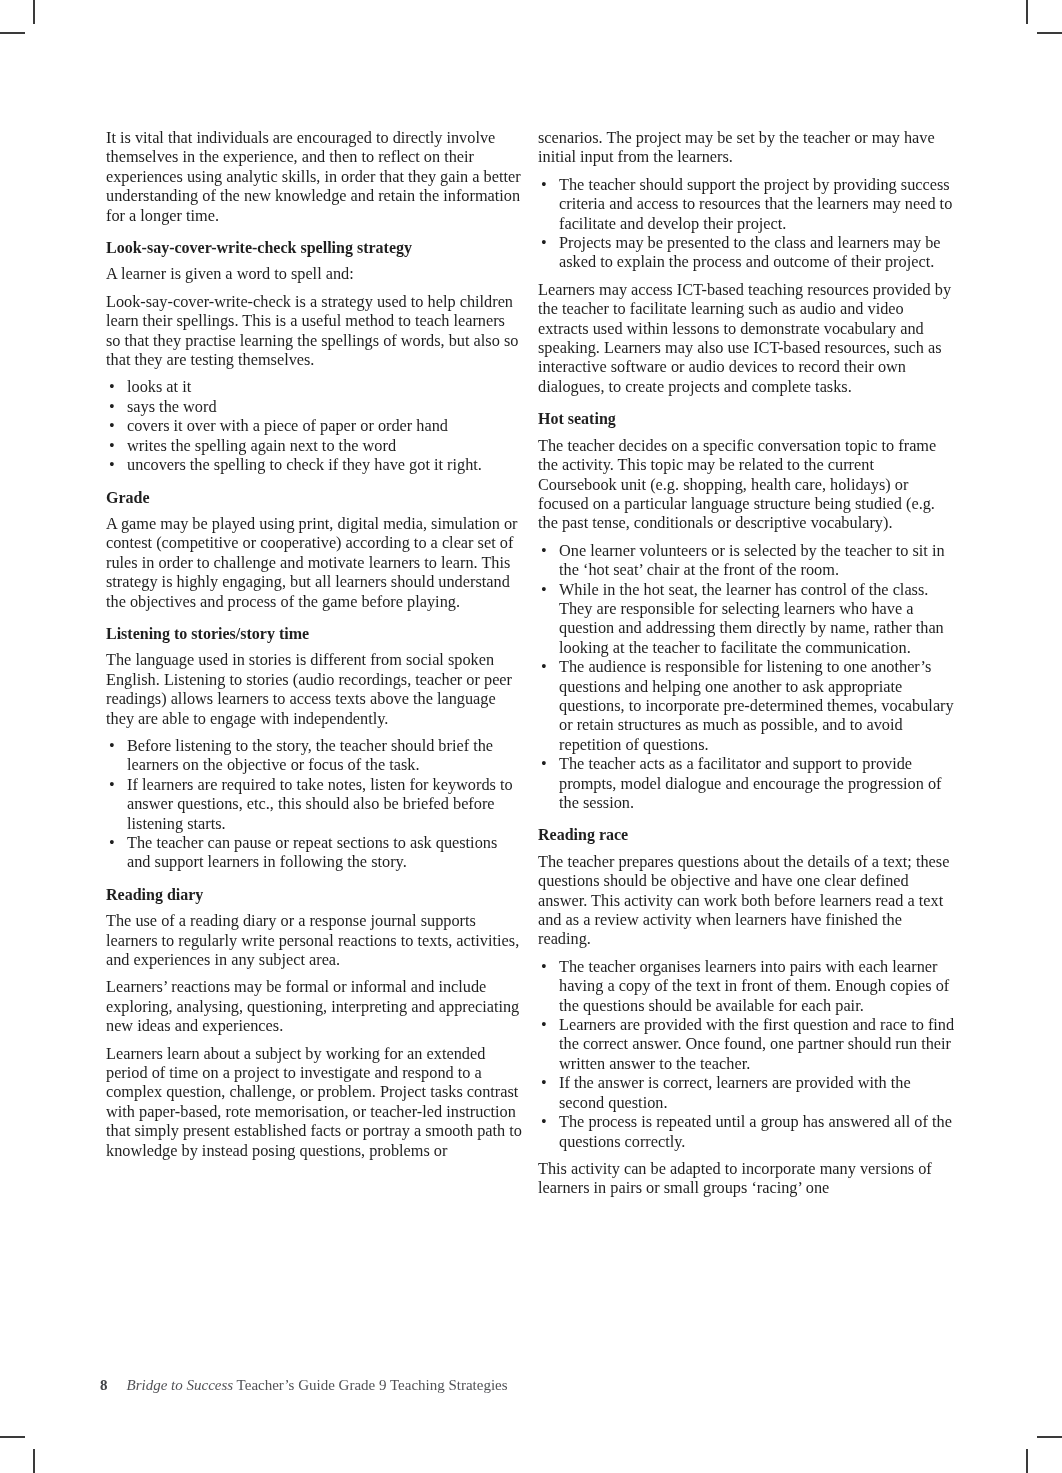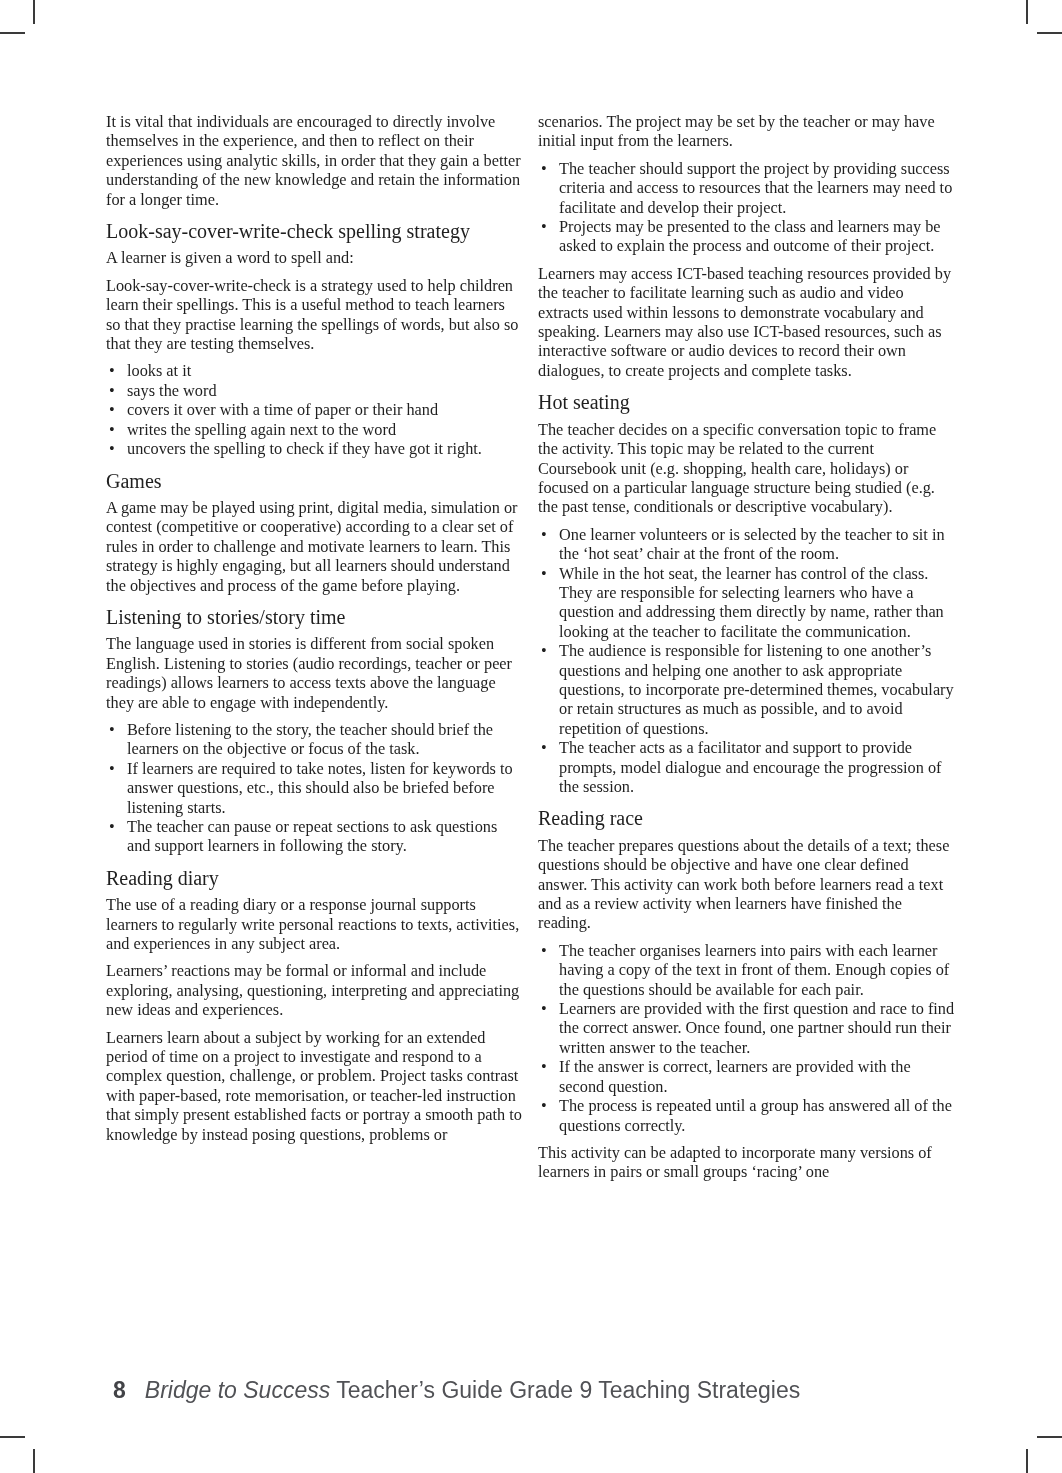--- a/index.html
+++ b/index.html
@@ -36,28 +36,29 @@
     left: 106px;
     top: 112px;
     width: 849px;
     display: flex;
     gap: 15px;
   }
   .col {
     width: 417px;
     font-size: 16.3px;
     line-height: 19.4px;
+    margin-top: 16px;
   }
   .col p {
     margin: 0 0 8px 0;
   }
   .col h3 {
-    font-size: 20px;
+    font-size: 16px;
     line-height: 19.4px;
-    font-weight: normal;
+    font-weight: bold;
     margin: 13px 0 7px 0;
   }
   .col h3:first-child, .col p:first-child { margin-top: 0; }
   .col ul {
     list-style: none;
     margin: 0 0 8px 0;
     padding: 0;
   }
   .col li {
     position: relative;
@@ -66,24 +67,24 @@
   }
   .col li .marker {
     position: absolute;
     left: 3px;
     top: 0;
   }
 
   
   .footer {
     position: absolute;
-    left: 113px;
+    left: 100px;
     top: 1377px;
-    font-family: Liberation Sans, sans-serif;
-    font-size: 23px;
+    font-family: Liberation Serif, serif;
+    font-size: 15px;
     color: #515256;
     white-space: nowrap;
   }
   .footer .pagenum {
     font-weight: 600;
     color: #424347;
     margin-right: 19px;
   }
   .footer .book-title {
     font-style: italic;
@@ -103,25 +104,25 @@
 
 <div class="page-body">
   <div class="col" id="col-left">
       <p>It is vital that individuals are encouraged to directly involve themselves in the experience, and then to reflect on their experiences using analytic skills, in order that they gain a better understanding of the new knowledge and retain the information for a longer time.</p>
       <h3>Look-say-cover-write-check spelling strategy</h3>
       <p>A learner is given a word to spell and:</p>
       <p>Look-say-cover-write-check is a strategy used to help children learn their spellings. This is a useful method to teach learners so that they practise learning the spellings of words, but also so that they are testing themselves.</p>
       <ul>
         <li><span class="marker">•</span><span>looks at it</span></li>
         <li><span class="marker">•</span><span>says the word</span></li>
-        <li><span class="marker">•</span><span>covers it over with a time of paper or their hand</span></li>
+        <li><span class="marker">•</span><span>covers it over with a piece of paper or order hand</span></li>
         <li><span class="marker">•</span><span>writes the spelling again next to the word</span></li>
         <li><span class="marker">•</span><span>uncovers the spelling to check if they have got it right.</span></li>
       </ul>
-      <h3>Games</h3>
+      <h3>Grade</h3>
       <p>A game may be played using print, digital media, simulation or contest (competitive or cooperative) according to a clear set of rules in order to challenge and motivate learners to learn. This strategy is highly engaging, but all learners should understand the objectives and process of the game before playing.</p>
       <h3>Listening to stories/story time</h3>
       <p>The language used in stories is different from social spoken English. Listening to stories (audio recordings, teacher or peer readings) allows learners to access texts above the language they are able to engage with independently.</p>
       <ul>
         <li><span class="marker">•</span><span>Before listening to the story, the teacher should brief the learners on the objective or focus of the task.</span></li>
         <li><span class="marker">•</span><span>If learners are required to take notes, listen for keywords to answer questions, etc., this should also be briefed before listening starts.</span></li>
         <li><span class="marker">•</span><span>The teacher can pause or repeat sections to ask questions and support learners in following the story.</span></li>
       </ul>
       <h3>Reading diary</h3>
       <p>The use of a reading diary or a response journal supports learners to regularly write personal reactions to texts, activities, and experiences in any subject area.</p>

